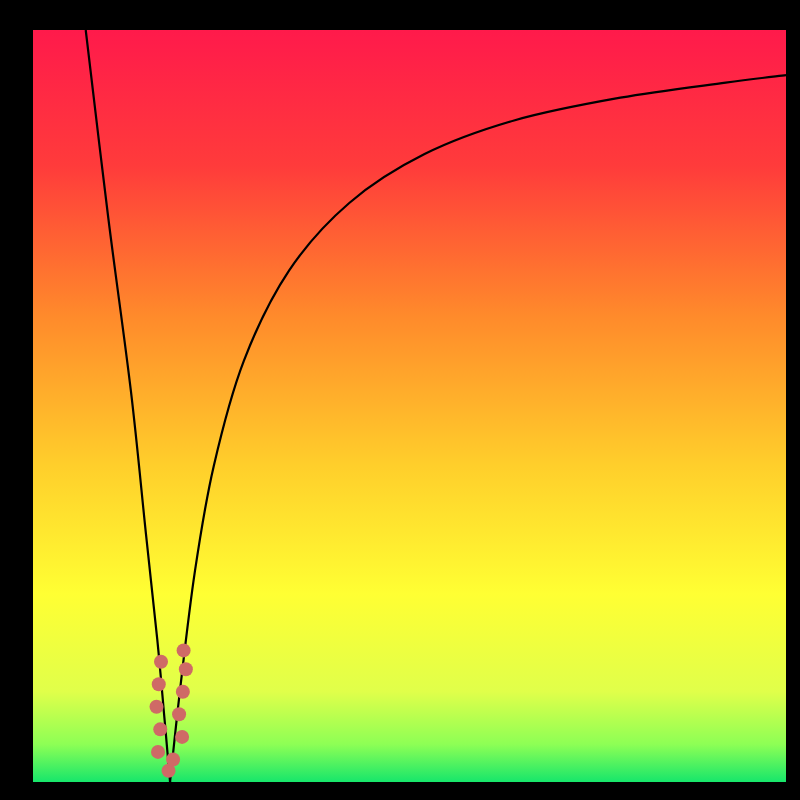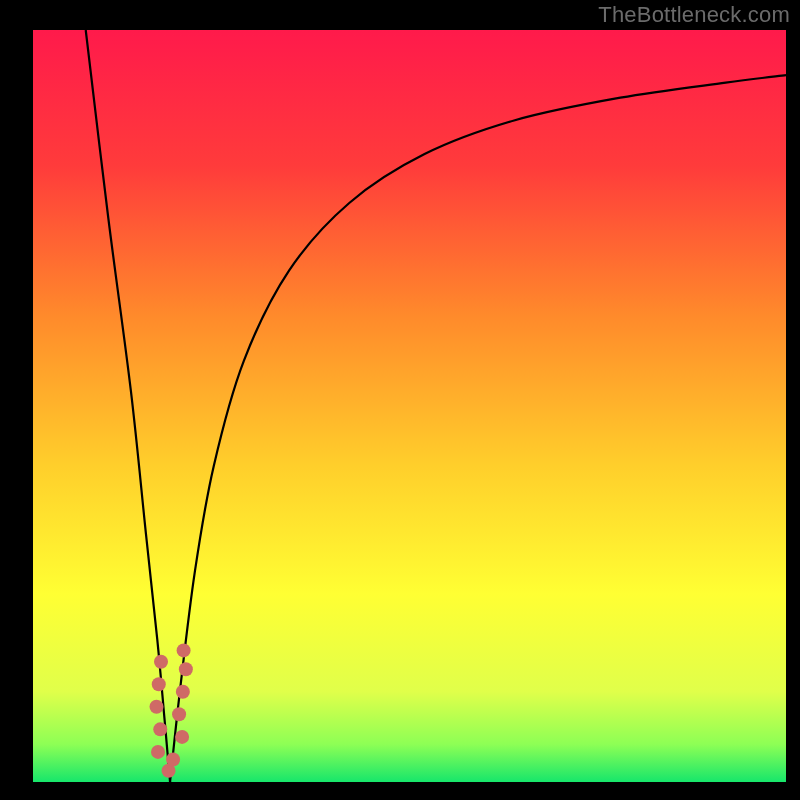--- a/index.html
+++ b/index.html
@@ -32,21 +32,20 @@
   svg {
     position: absolute;
     left: 0; top: 0;
   }
 </style>
 </head>
 <body>
 
 <div class="frame">
 
-  <div class="watermark">TheBottleneck.com</div>
 
   <svg id="chart-svg" width="800" height="800" viewBox="0 0 800 800">
     <defs>
       <linearGradient id="bg-grad" x1="0" y1="0" x2="0" y2="1">
           <stop offset="0%" stop-color="#ff1a4b"></stop>
           <stop offset="18%" stop-color="#ff3b3b"></stop>
           <stop offset="38%" stop-color="#ff8a2b"></stop>
           <stop offset="57.99999999999999%" stop-color="#ffcf2b"></stop>
           <stop offset="75%" stop-color="#ffff33"></stop>
           <stop offset="88%" stop-color="#e0ff4a"></stop>

